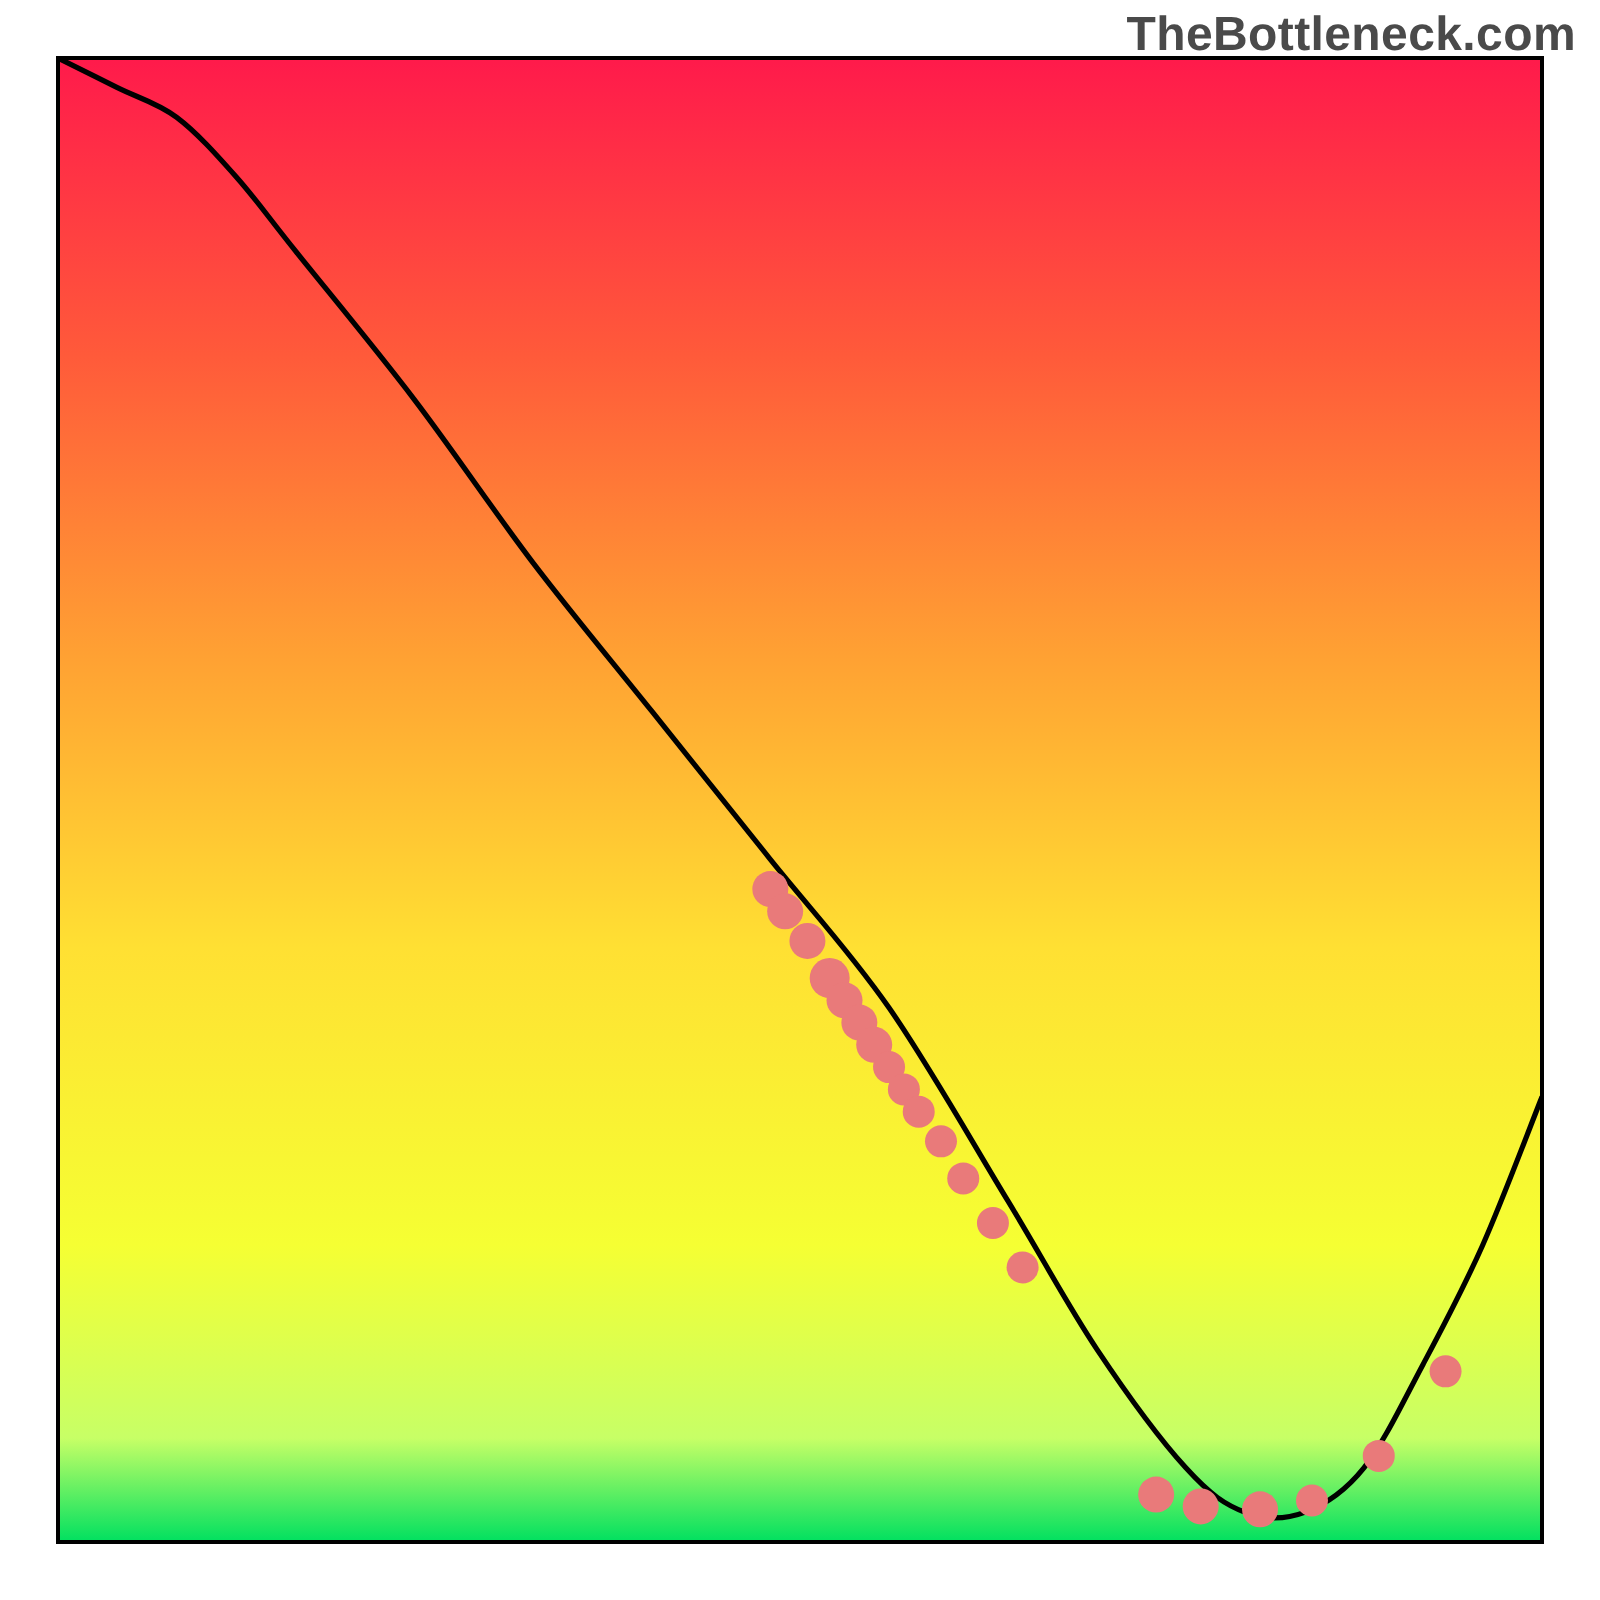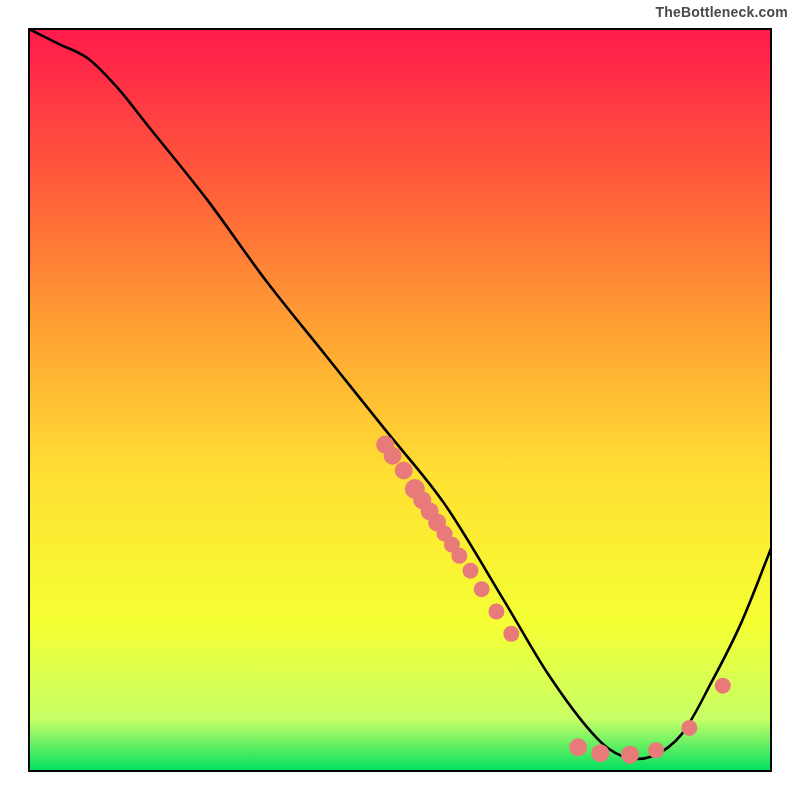--- a/index.html
+++ b/index.html
@@ -14,21 +14,21 @@
     position: relative;
     width: 800px;
     height: 800px;
   }
   .watermark {
     position: absolute;
     top: 4px;
     right: 12px;
     font-family: Arial, Helvetica, sans-serif;
     font-weight: 600;
-    font-size: 14px;
+    font-size: 24px;
     color: #4a4a4a;
     letter-spacing: 0.2px;
     z-index: 20;
   }
   svg.chart {
     position: absolute;
     left: 0;
     top: 0;
     width: 800px;
     height: 800px;

